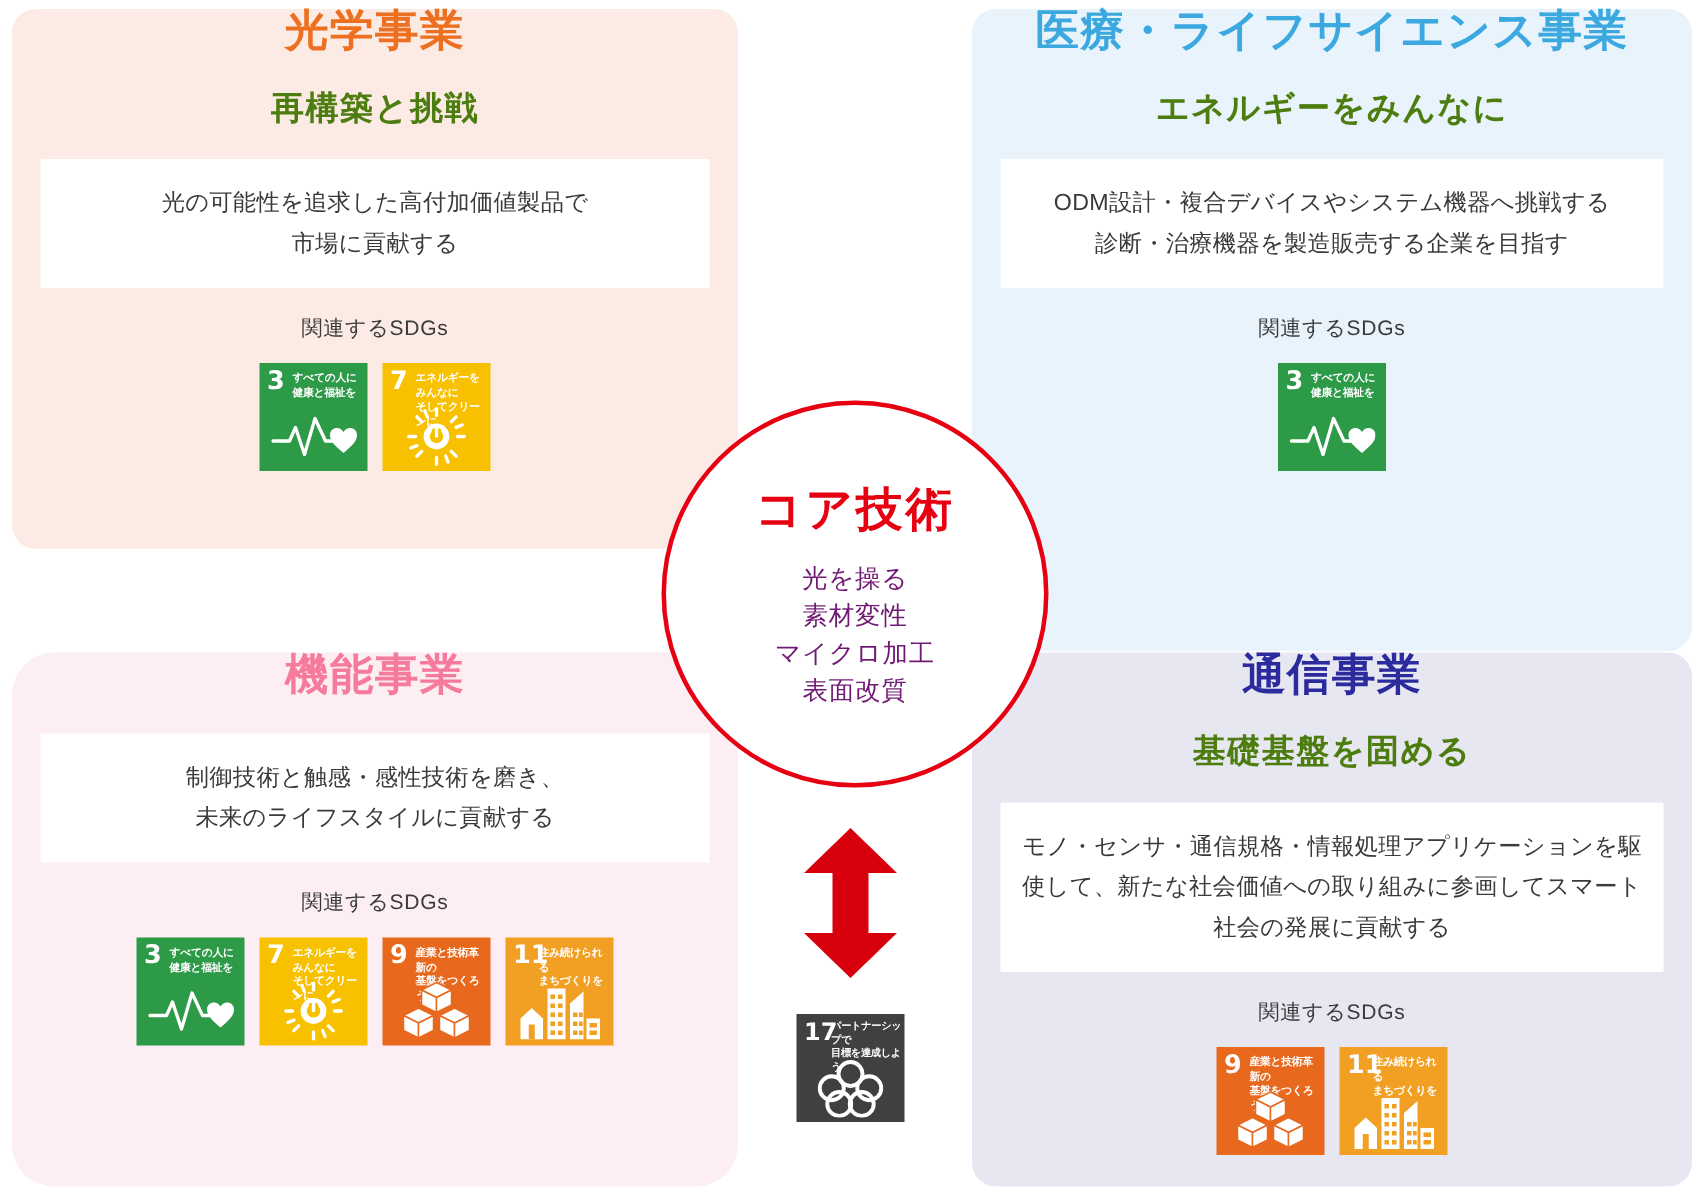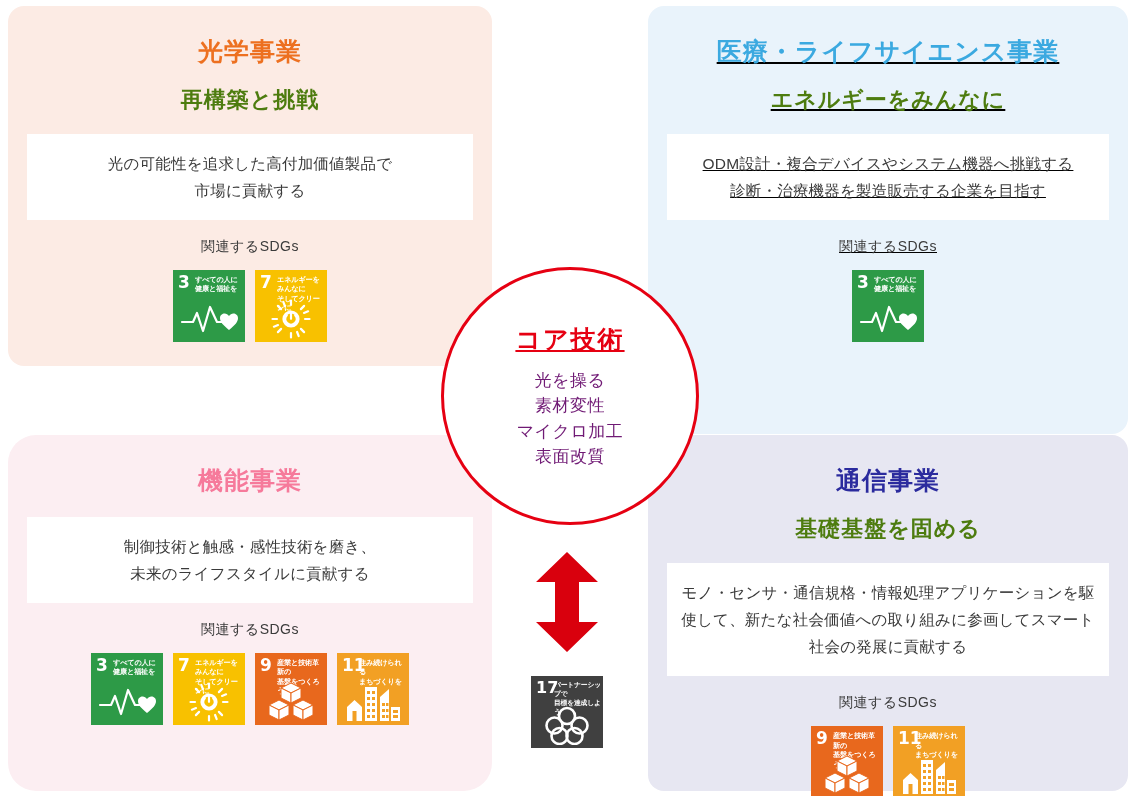--- a/index.html
+++ b/index.html
@@ -15,29 +15,28 @@
   
   .panel{
     position:absolute;
     border-radius:16px;
     box-sizing:border-box;
     display:flex;
     flex-direction:column;
     align-items:center;
   }
   #panel-optics      {left:8px;   top:6px;   width:484px; height:360px;}
-  #panel-medical     {left:648px; top:6px;   width:480px; height:428px;text-decoration:underline;}
+  #panel-medical     {left:648px; top:6px;   width:480px; height:428px;}
   #panel-functional  {left:8px;   top:435px; width:484px; height:356px;}
   #panel-comm        {left:648px; top:435px; width:480px; height:356px;}
 
   .panel-title{
-    font-size:25px;
+    font-size:29px;
     font-weight:bold;
     letter-spacing:1px;
-    margin-top:32px;
     line-height:1.1;
     white-space:nowrap;
   }
   .panel-subtitle{
     font-size:22px;
     font-weight:bold;
     color:#4d7c0f;
     margin-top:22px;
     letter-spacing:1px;
     line-height:1.1;
@@ -117,24 +116,23 @@
     background:#ffffff;
     display:flex;
     flex-direction:column;
     align-items:center;
     justify-content:center;
     z-index:5;
   }
   #core-title{
     color:#e60012;
     font-weight:bold;
-    font-size:25px;
+    font-size:31px;
     letter-spacing:2px;
     margin-bottom:12px;
-    text-decoration:underline;
   }
   .core-item{
     font-size:17px;
     color:#701a75;
     line-height:1.48;
     letter-spacing:0.5px;
   }
 
   
   #double-arrow{

